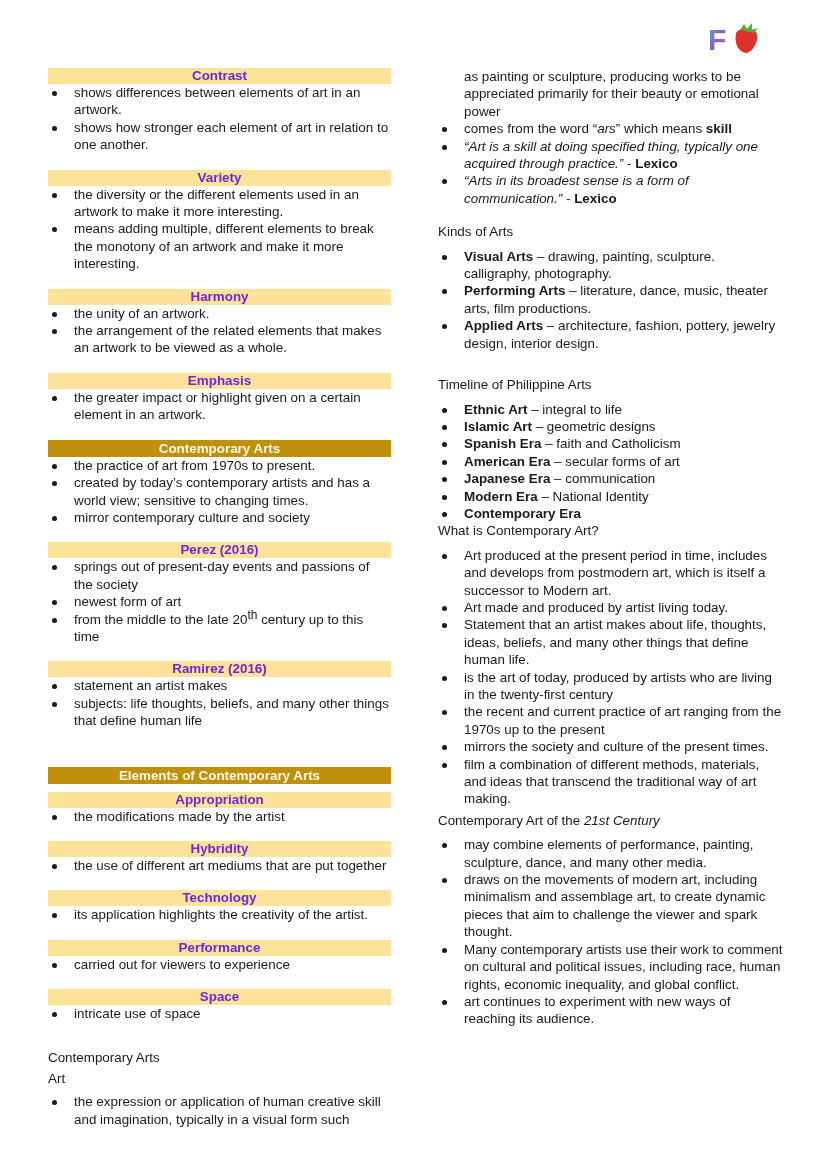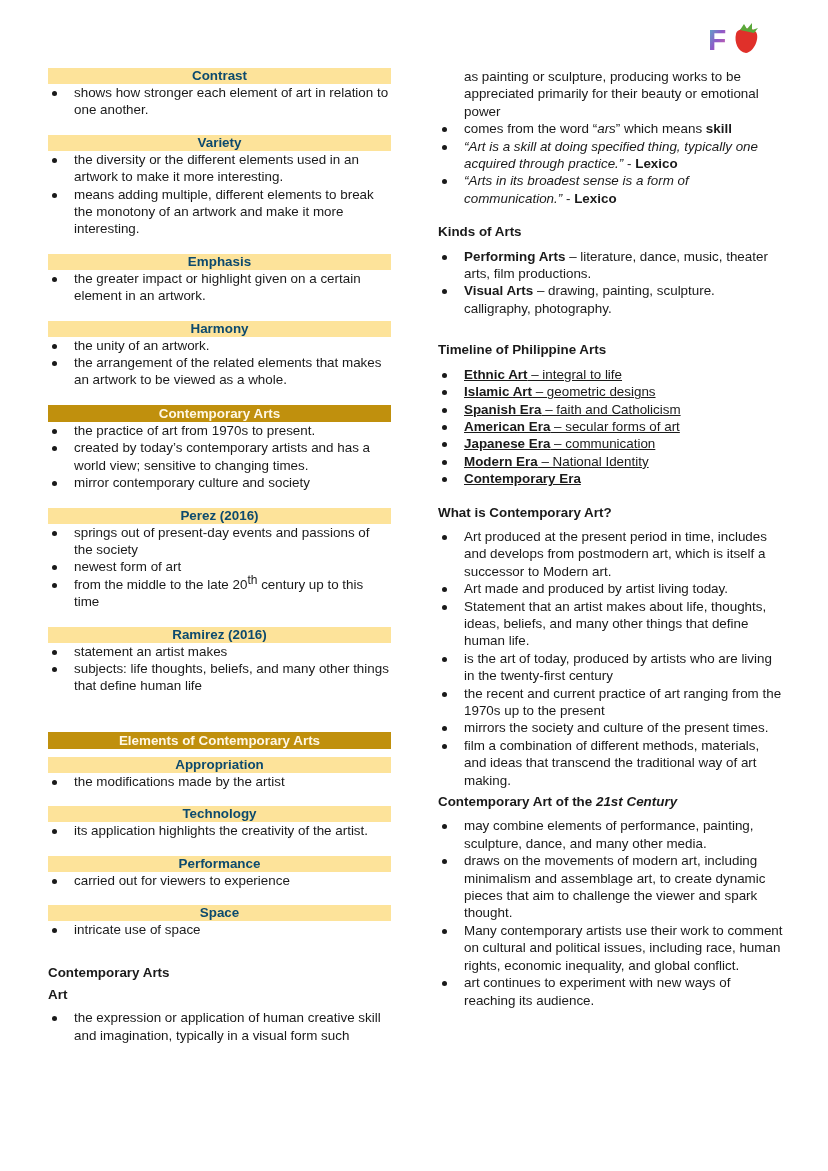--- a/index.html
+++ b/index.html
@@ -5,36 +5,36 @@
     html, body { margin: 0; padding: 0; background: #ffffff; }
     body {
       width: 828px; height: 1171px; position: relative; overflow: hidden;
       font-family: "Liberation Sans", sans-serif; color: #1a1a1a;
       font-size: 13.4px; line-height: 17.4px;
     }
     .logo { position: absolute; left: 706px; top: 20px; width: 58px; height: 36px; }
     .col-left { position: absolute; left: 48px; top: 68px; width: 343px; }
     .col-right { position: absolute; left: 438px; top: 68px; width: 345px; }
     .hdr-light {
-      background: #fde39a; color: #0c4a6e; font-weight: bold; text-align: center;
+      background: #fde39a; color: #6d28d9; font-weight: bold; text-align: center;
       height: 16px; line-height: 16px; font-size: 13.4px;
     }
     .hdr-dark {
       background: #c0900d; color: #fff8e6; font-weight: bold; text-align: center;
       height: 17px; line-height: 17px; font-size: 13.4px;
     }
     ul { list-style: none; margin: 0; padding: 0; }
     li { position: relative; padding-left: 26px; }
     li::before {
       content: ""; position: absolute; left: 4px; top: 7px; width: 5px; height: 5px;
       border-radius: 50%; background: #1a1a1a;
     }
     .block { margin-bottom: 16px; }
     .gap-lg { height: 21px; }
-    .title { font-weight: bold; margin: 0 0 7px 0; }
+    .title { font-weight: normal; margin: 0 0 7px 0; }
     sup { font-size: 12px; line-height: 0; vertical-align: super; }
     i { font-style: italic; margin-top: 24px; }
     b { font-weight: bold; }
   </style>
 </head>
 <body>
 
 <div class="logo">
   <svg width="58" height="36" viewBox="0 0 58 36">
     <defs>
@@ -48,44 +48,45 @@
     <path d="M30 14 C30 8 46 6 50 12 C54 18 48 32 40 33 C32 32 28 22 30 14 Z" fill="#e0302a"></path>
     <path d="M34 10 L38 4 L41 9 L46 3 L46 10 L52 8 L48 13 Z" fill="#5aa83a"></path>
   </svg>
 </div>
 
 <div class="col-left">
 
   <div class="block">
     <div class="hdr-light">Contrast</div>
     <ul>
+      <li>shows differences between elements of art in an artwork.</li>
       <li>shows how stronger each element of art in relation to one another.</li>
     </ul>
   </div>
 
   <div class="block">
     <div class="hdr-light">Variety</div>
     <ul>
       <li>the diversity or the different elements used in an artwork to make it more interesting.</li>
       <li>means adding multiple, different elements to break the monotony of an artwork and make it more interesting.</li>
     </ul>
   </div>
 
   <div class="block">
-    <div class="hdr-light">Emphasis</div>
-    <ul>
-      <li>the greater impact or highlight given on a certain element in an artwork.</li>
-    </ul>
-  </div>
-
-  <div class="block">
     <div class="hdr-light">Harmony</div>
     <ul>
       <li>the unity of an artwork.</li>
       <li>the arrangement of the related elements that makes an artwork to be viewed as a whole.</li>
+    </ul>
+  </div>
+
+  <div class="block">
+    <div class="hdr-light">Emphasis</div>
+    <ul>
+      <li>the greater impact or highlight given on a certain element in an artwork.</li>
     </ul>
   </div>
 
   <div class="block">
     <div class="hdr-dark">Contemporary Arts</div>
     <ul>
       <li>the practice of art from 1970s to present.</li>
       <li>created by today’s contemporary artists and has a world view; sensitive to changing times.</li>
       <li>mirror contemporary culture and society</li>
     </ul>
@@ -114,20 +115,26 @@
     <div class="hdr-dark">Elements of Contemporary Arts</div>
   </div>
 
   <div class="block">
     <div class="hdr-light">Appropriation</div>
     <ul>
       <li>the modifications made by the artist</li>
     </ul>
   </div>
 
+  <div class="block">
+    <div class="hdr-light">Hybridity</div>
+    <ul>
+      <li>the use of different art mediums that are put together</li>
+    </ul>
+  </div>
 
   <div class="block">
     <div class="hdr-light">Technology</div>
     <ul>
       <li>its application highlights the creativity of the artist.</li>
     </ul>
   </div>
 
   <div class="block">
     <div class="hdr-light">Performance</div>
@@ -153,26 +160,27 @@
 <div class="col-right">
   <ul style="margin-bottom:16px;">
     <li style="padding-left:26px;" class="nobullet"><span>as painting or sculpture, producing works to be appreciated primarily for their beauty or emotional power</span></li>
     <li><span>comes from the word “</span><i>ars</i><span>” which means </span><b>skill</b></li>
     <li><i>“Art is a skill at doing specified thing, typically one acquired through practice.”</i><span> - </span><b>Lexico</b></li>
     <li><i>“Arts in its broadest sense is a form of communication.”</i><span> - </span><b>Lexico</b></li>
   </ul>
 
   <div class="title">Kinds of Arts</div>
   <ul style="margin-bottom:24px;">
+    <li><b>Visual Arts</b><span> – drawing, painting, sculpture. calligraphy, photography.</span></li>
     <li><b>Performing Arts</b><span> – literature, dance, music, theater arts, film productions.</span></li>
-    <li><b>Visual Arts</b><span> – drawing, painting, sculpture. calligraphy, photography.</span></li>
+    <li><b>Applied Arts</b><span> – architecture, fashion, pottery, jewelry design, interior design.</span></li>
   </ul>
 
   <div class="title">Timeline of Philippine Arts</div>
-  <ul style="margin-bottom:16px;text-decoration:underline;">
+  <ul style="margin-bottom:0;">
     <li><b>Ethnic Art</b><span> – integral to life</span></li>
     <li><b>Islamic Art</b><span> – geometric designs</span></li>
     <li><b>Spanish Era</b><span> – faith and Catholicism</span></li>
     <li><b>American Era</b><span> – secular forms of art</span></li>
     <li><b>Japanese Era</b><span> – communication</span></li>
     <li><b>Modern Era</b><span> – National Identity</span></li>
     <li><b>Contemporary Era</b><span></span></li>
   </ul>
 
   <div class="title">What is Contemporary Art?</div>

